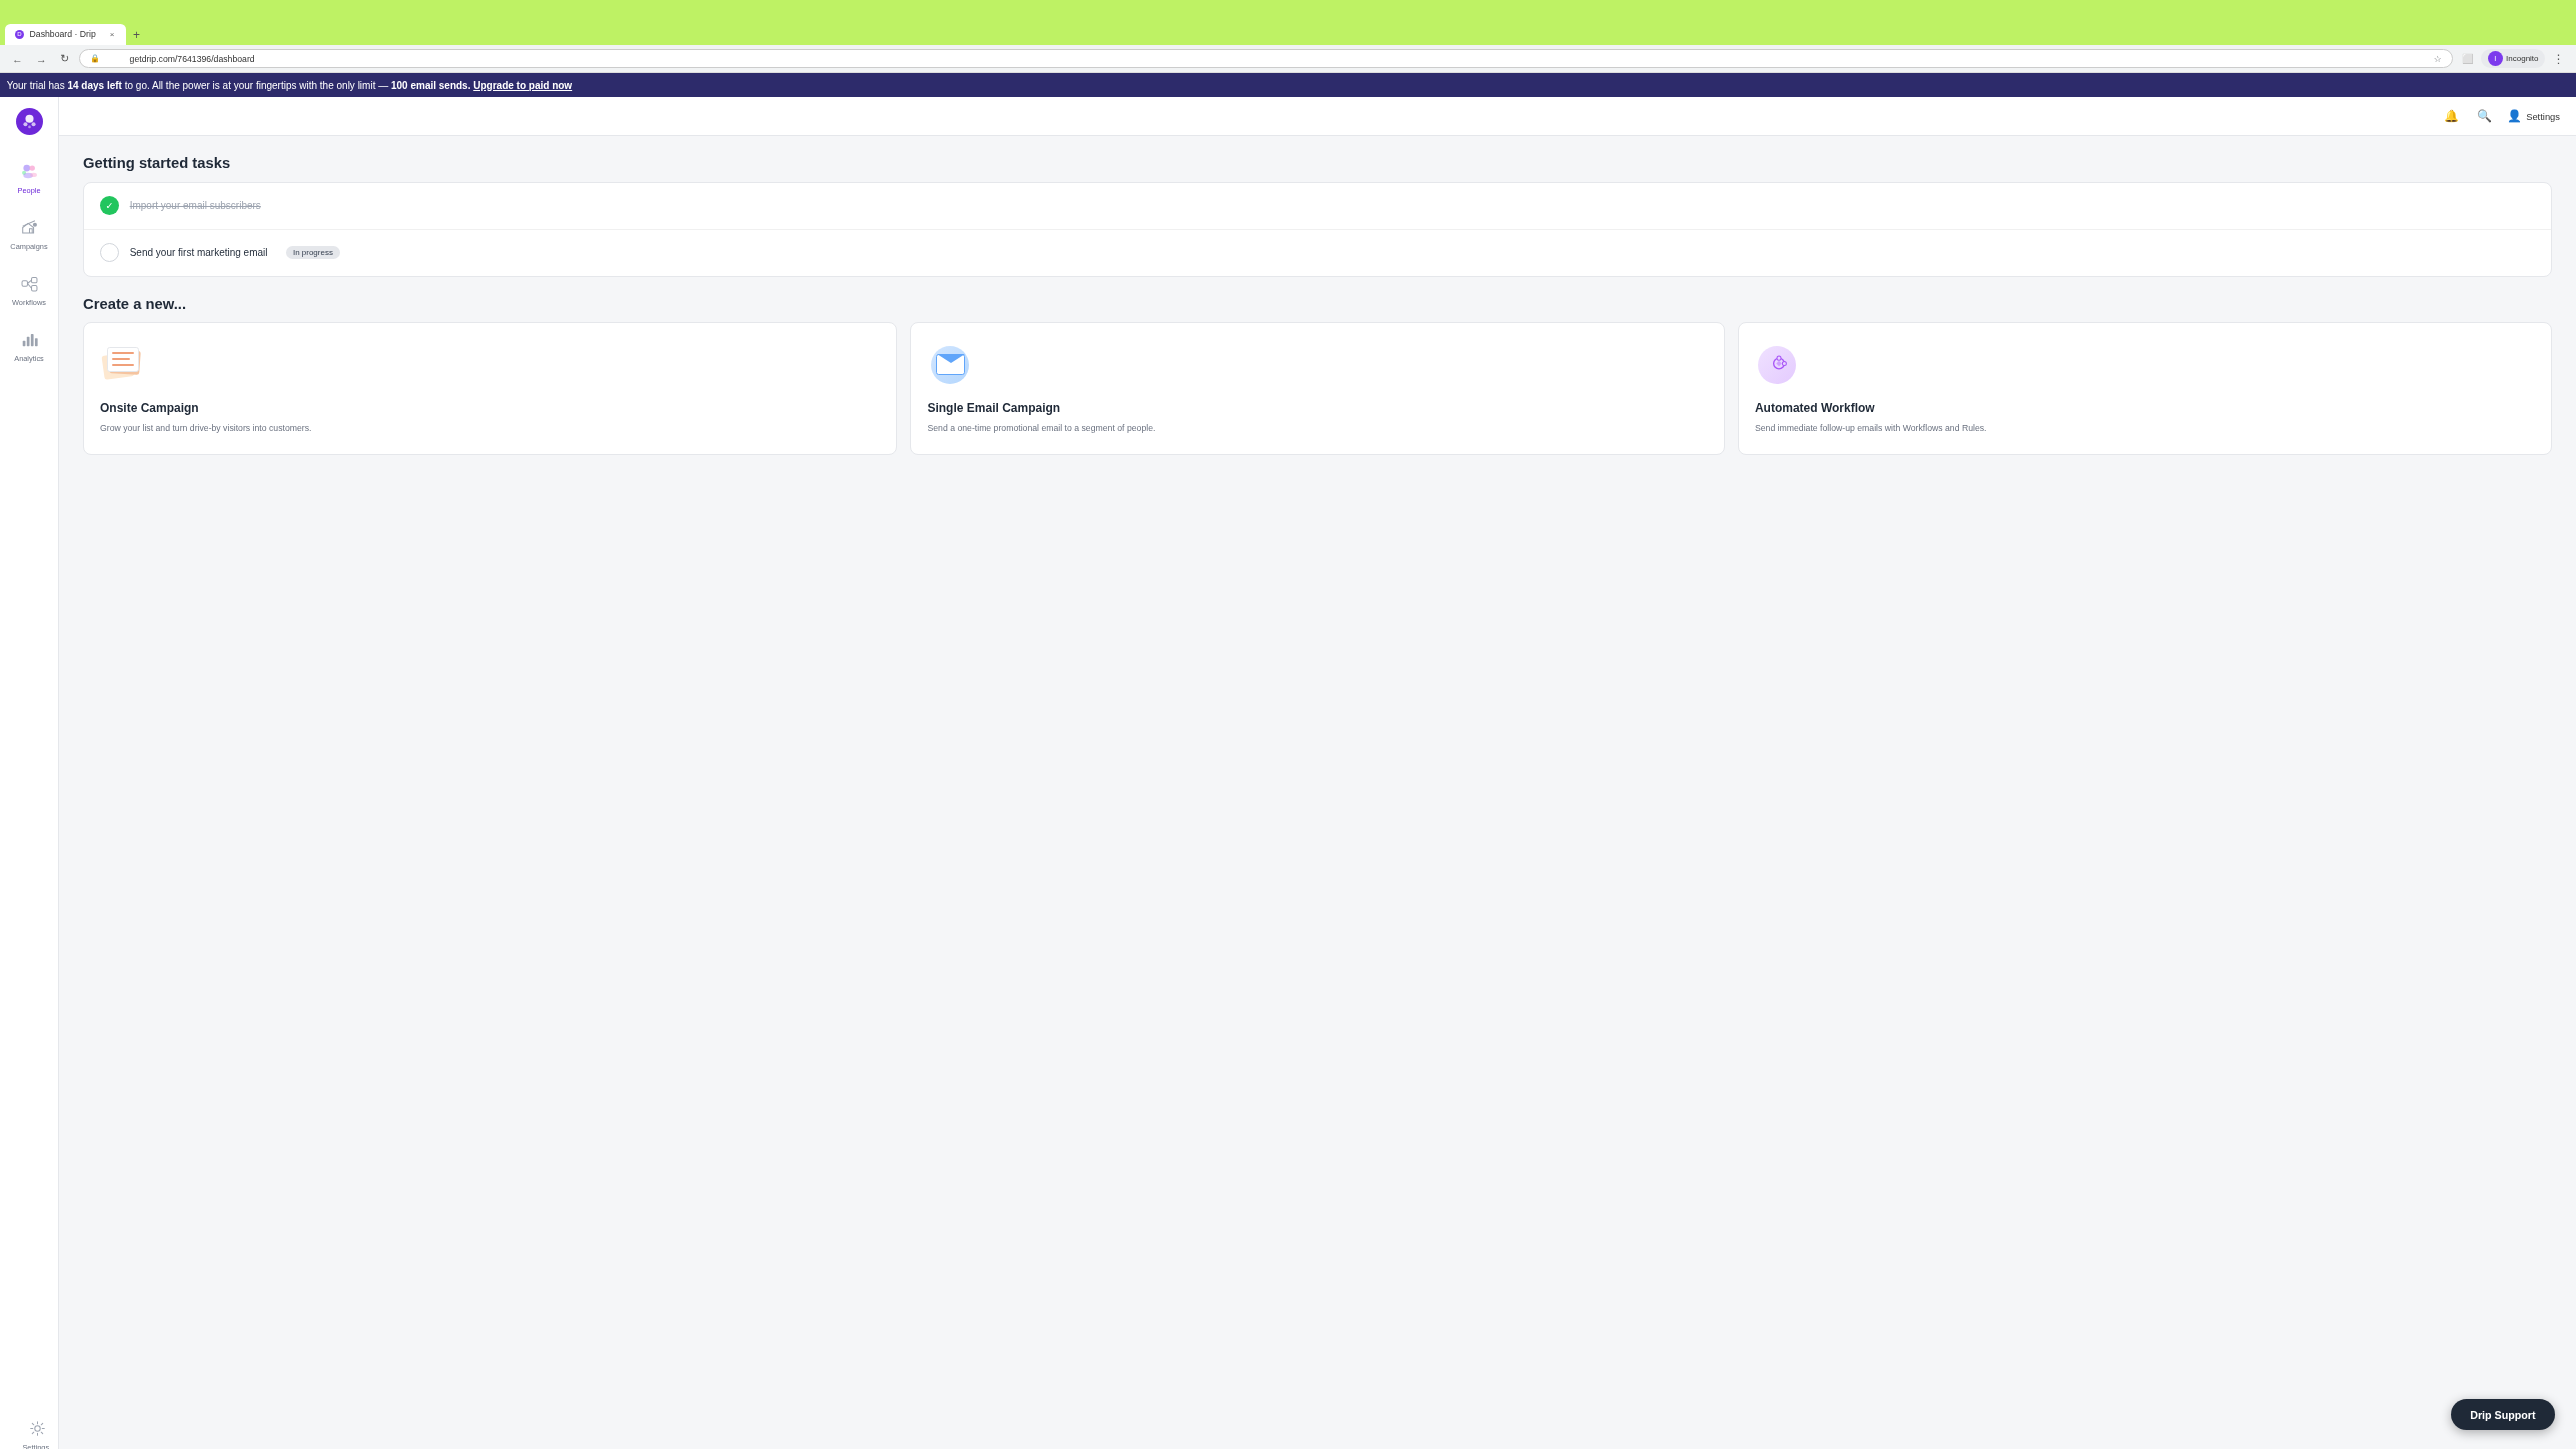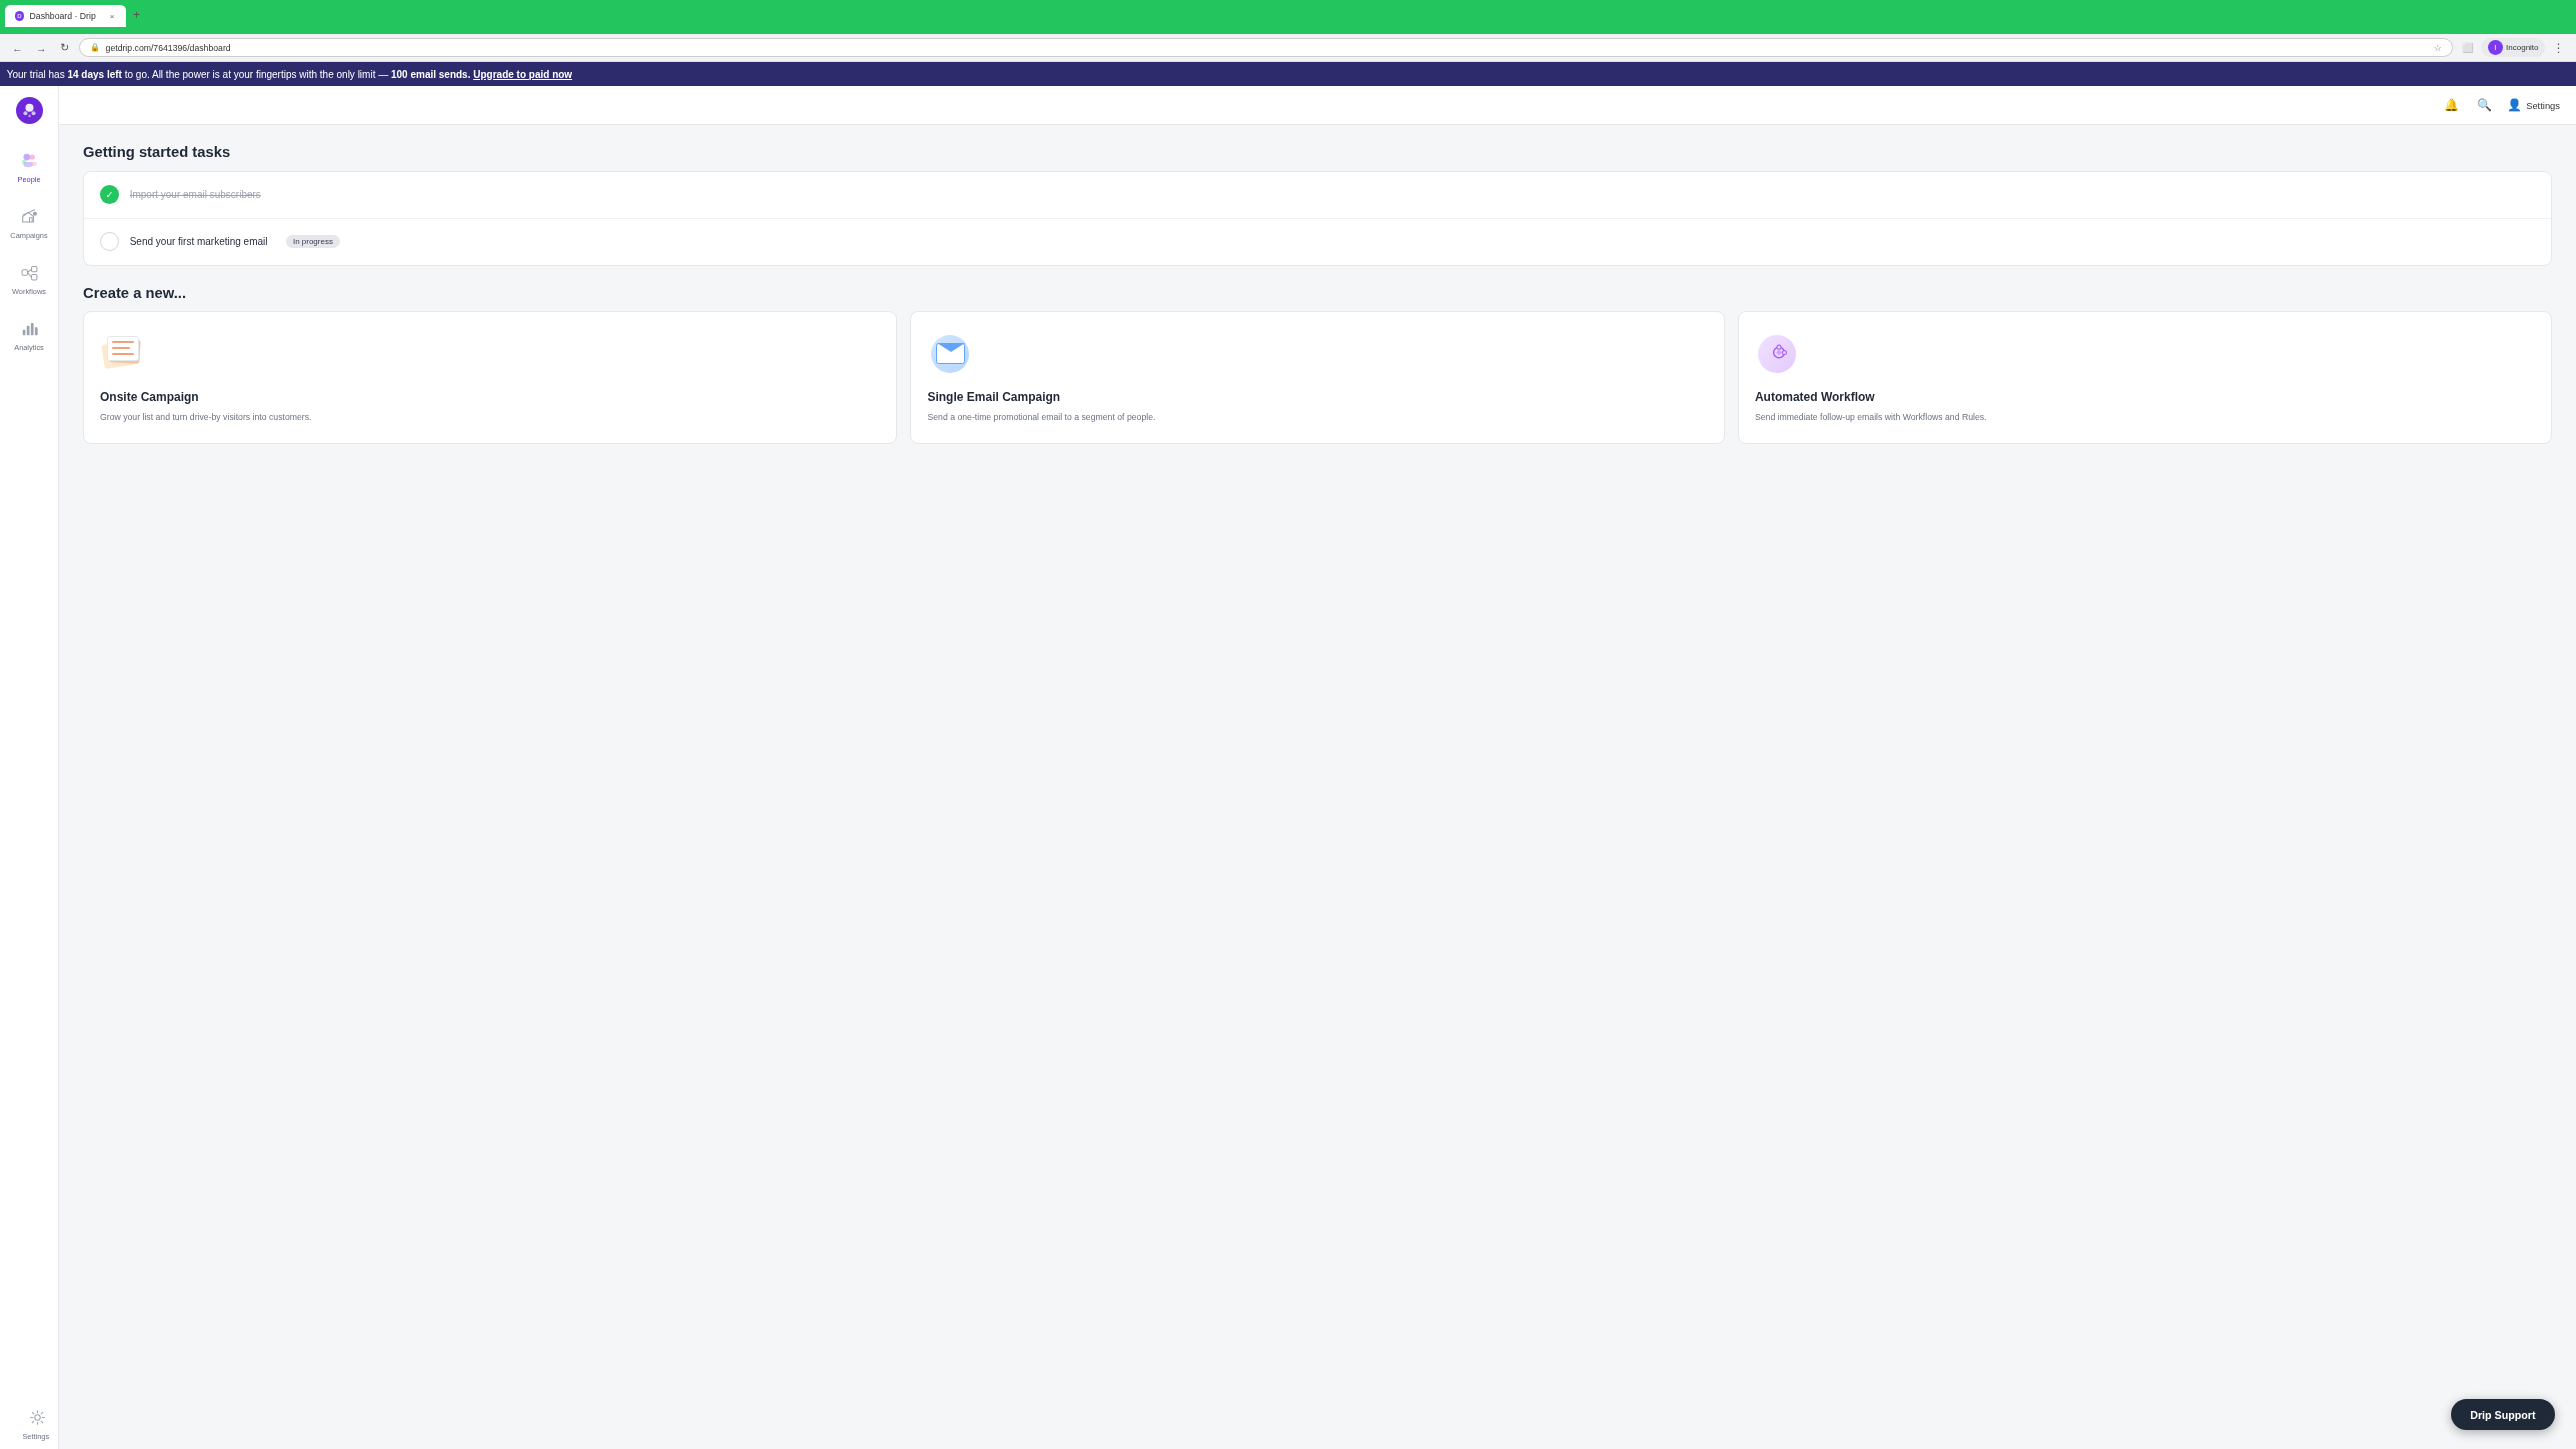--- a/index.html
+++ b/index.html
@@ -1,22 +1,22 @@
 <!DOCTYPE html>
 <html style="font-size:10.7px"><head>
   <meta charset="utf-8">
   <style>
     * { box-sizing: border-box; margin: 0; padding: 0; }
     body { font-family: -apple-system, BlinkMacSystemFont, 'Segoe UI', sans-serif; background: #f5f5f5; overflow: hidden; }
     .tab-bar {
       display: flex;
-      align-items: flex-start;
+      align-items: flex-end;
       padding: 5.4px 5.4px 0;
-      background: #22c55e;
-      height: 34px;
+      background: #bef264;
+      height: 45px;
     }
     .tab {
       display: flex;
       align-items: center;
       background: #fff;
       border-radius: 5.4px 5.4px 0 0;
       padding: 4px 9.4px;
       font-size: 8.7px;
       color: #333;
       gap: 5.4px;
@@ -65,21 +65,21 @@
       border: 0.7px solid #ccc;
       border-radius: 13.4px;
       padding: 3.4px 10.7px;
       font-size: 8.7px;
       color: #333;
       display: flex;
       align-items: center;
       gap: 5.4px;
     }
     .address-lock { color: #5f6368; font-size: 8px; }
-    .address-text { flex: 1; }
+    .address-text { flex: 1; margin-left: 24px; }
     .address-star { color: #5f6368; }
     .nav-right {
       display: flex; align-items: center; gap: 4px;
     }
     .nav-icon-btn {
       background: none; border: none; cursor: pointer;
       font-size: 9.4px; color: #555; padding: 3.4px; border-radius: 2.7px;
     }
     .incognito-badge {
       display: flex; align-items: center; gap: 3.4px;

